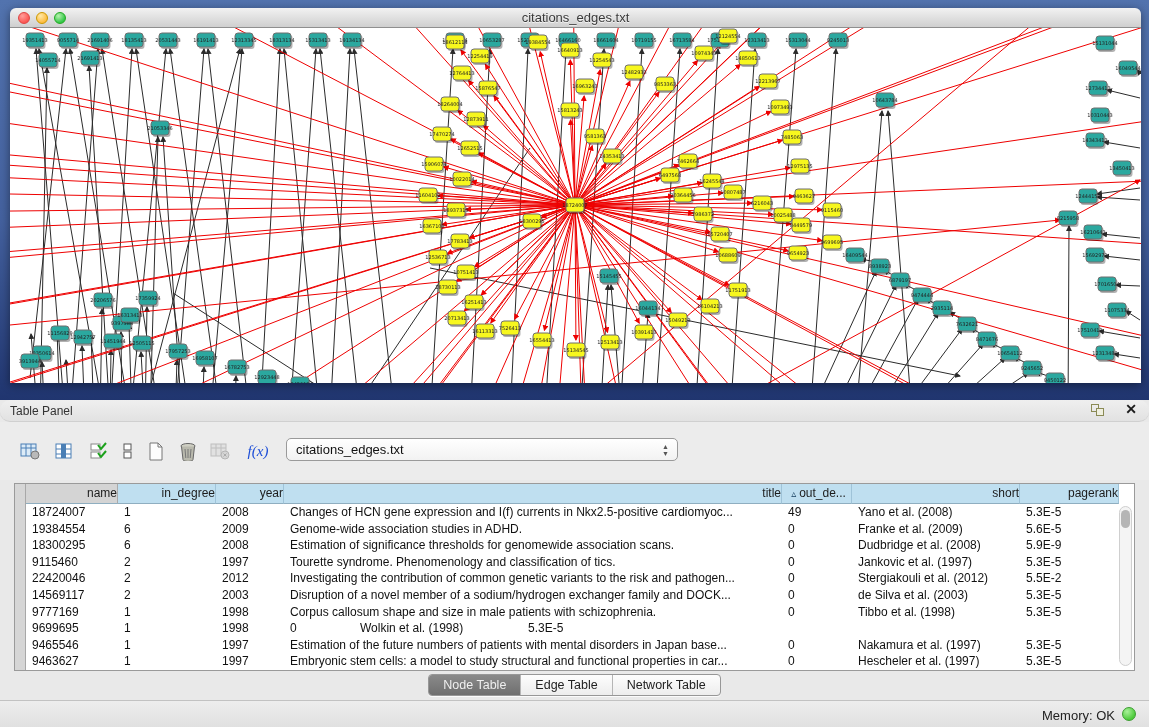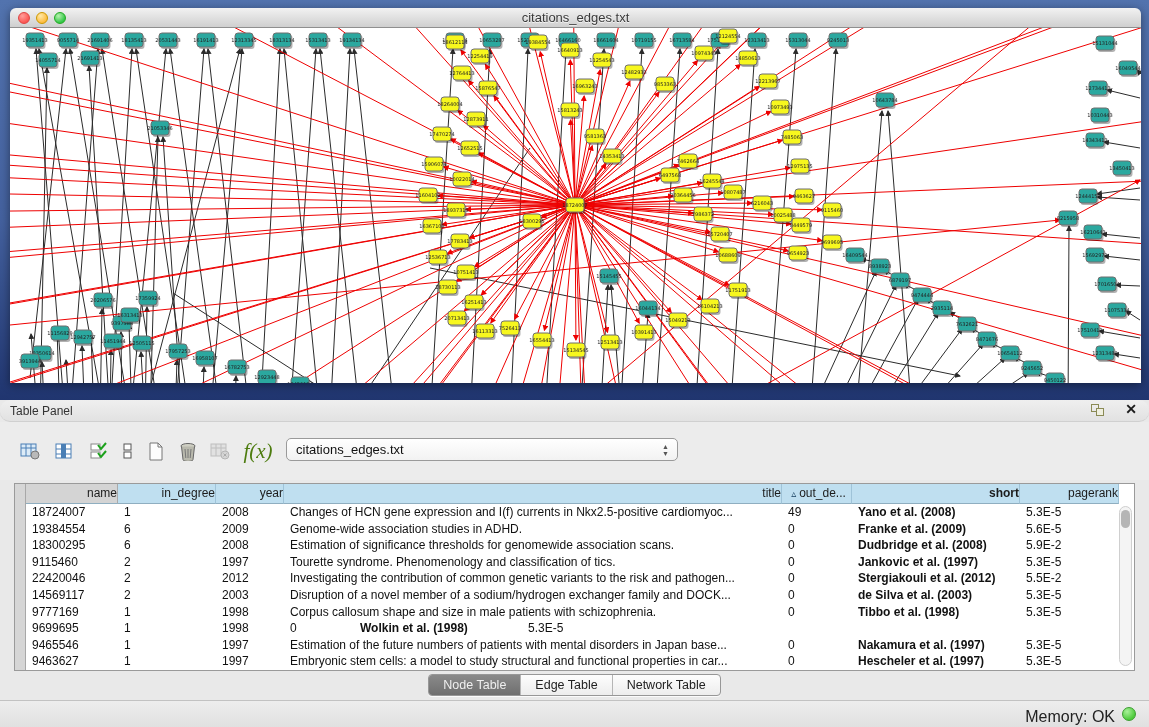--- a/index.html
+++ b/index.html
@@ -32,21 +32,21 @@
   .panel-title { position:absolute; left:10px; top:4px; font-size:12px; color:#333; }
   .float-btn { position:absolute; right:44px; top:4px; width:14px; height:13px; cursor:default; }
   .float-btn .sq1 { position:absolute; left:0; top:0; width:8px; height:8px; border:1px solid #8a8a55; }
   .float-btn .sq2 { position:absolute; left:5px; top:4px; width:8px; height:8px; border:1px solid #8a8a55; background:#efefdf; }
   .close-btn { position:absolute; right:12px; top:1px; font-size:14px; font-weight:bold; color:#1a1a1a; }
 
   .toolbar { position:absolute; left:0; top:22px; width:100%; height:58px;
     background:#ececec; }
   .tb-btn { position:absolute; top:16px; width:28px; height:26px; border:none; background:transparent;
     display:flex; align-items:center; justify-content:center; }
-  .fx { font-family:"Liberation Serif", serif; font-style:italic; font-size:21px; color:#4d7c0f; }
+  .fx { font-family:"Liberation Serif", serif; font-style:italic; font-size:15px; color:#1d4ed8; }
   .combo { position:absolute; left:286px; top:16px; width:392px; height:23px;
     background:linear-gradient(180deg,#ffffff,#f2f2f2); border:1px solid #9a9a9a; border-radius:5px;
     font-size:13px; color:#111; line-height:21px; padding-left:9px; }
   .combo .stepper { position:absolute; right:7px; top:3px; width:9px; height:16px;
     display:flex; flex-direction:column; align-items:center; justify-content:center; color:#555; }
   .combo .stepper div { font-size:7px; line-height:7px; }
 
   .tbl-wrap { position:absolute; left:14px; top:83px; width:1121px; height:188px;
     background:#ffffff; border:1px solid #9a9a9a; }
   .tbl-gutter { position:absolute; left:0; top:0; width:11px; height:100%;
@@ -54,36 +54,36 @@
   .tbl-header { position:absolute; left:11px; top:0; height:20px; display:flex; }
   .th { height:20px; background:#bfdff0; border-right:1px solid #9fc3d8; border-bottom:1px solid #8faec0;
     font-size:12px; color:#1c1c1c; text-align:right; line-height:19px; overflow:hidden; white-space:nowrap; }
   .th.gray { background:#d4d4d4; border-right:1px solid #aaa; }
   .th .sort { color:#123a5a; font-size:10px; margin-right:3px; }
   .th:nth-child(5) { text-align:center; padding-left:4px; }
   .tbl-body { position:absolute; left:11px; top:20px; }
   .tr { display:flex; height:16.6px; }
   .td { font-size:12px; color:#111; line-height:16.6px; white-space:nowrap; overflow:hidden;
     padding-left:6px; }
-  .c0{width:92px;} .c1{width:98px;} .c2{width:68px;} .c3{width:498px;} .c4{width:70px;} .c5{width:168px;font-weight:bold;} .c6{width:99px;}
+  .c0{width:92px;} .c1{width:98px;} .c2{width:68px;} .c3{width:498px;} .c4{width:70px;} .c5{width:168px;} .c6{width:99px;}
   .vscroll { position:absolute; right:2px; top:22px; width:13px; height:160px;
     background:#f4f4f4; border:1px solid #cfcfcf; border-radius:7px; }
   .vthumb { position:absolute; left:1px; top:3px; width:9px; height:18px; background:#b5b5b5; border-radius:5px; }
 
   .tabs { position:absolute; left:0; right:0; top:274px; height:21px; text-align:center; }
   .seg { display:inline-flex; border:1px solid #979797; border-radius:4px; overflow:hidden;
     background:linear-gradient(180deg,#fdfdfd,#ededed); box-shadow:0 1px 0 rgba(255,255,255,.8); }
   .seg button { border:none; background:transparent; font-size:12.5px; color:#222;
     height:20px; padding:0 14px; border-right:1px solid #b5b5b5; font-family:"Liberation Sans",sans-serif; }
   .seg button:last-child { border-right:none; }
   .seg button.sel { background:linear-gradient(180deg,#8a8a8a,#6f6f6f); color:#efefef; }
 
   .statusbar { position:absolute; left:0; bottom:0; width:100%; height:27px;
     background:linear-gradient(180deg,#ededed,#e0e0e0); border-top:1px solid #c2c2c2; }
-  .mem { position:absolute; right:34px; top:7px; font-size:16px; color:#222; }
+  .mem { position:absolute; right:34px; top:7px; font-size:13px; color:#222; }
   .memdot { position:absolute; right:13px; top:6px; width:14px; height:14px; border-radius:50%;
     background:radial-gradient(circle at 35% 30%,#a9f19a,#4ecb3c 70%); border:1px solid #3b9e30; }
 </style>
 </head>
 <body>
 
 <div class="desktop">
   <div class="net-window">
     <div class="titlebar">
       <span class="tl red"></span>
@@ -1015,21 +1015,21 @@
           <div class="td c5">Franke et al. (2009)</div>
           <div class="td c6">5.6E-5</div>
         </div>
         <div class="tr">
           <div class="td c0">18300295</div>
           <div class="td c1">6</div>
           <div class="td c2">2008</div>
           <div class="td c3">Estimation of significance thresholds for genomewide association scans.</div>
           <div class="td c4">0</div>
           <div class="td c5">Dudbridge et al. (2008)</div>
-          <div class="td c6">5.9E-2</div>
+          <div class="td c6">5.9E-9</div>
         </div>
         <div class="tr">
           <div class="td c0">9115460</div>
           <div class="td c1">2</div>
           <div class="td c2">1997</div>
           <div class="td c3">Tourette syndrome. Phenomenology and classification of tics.</div>
           <div class="td c4">0</div>
           <div class="td c5">Jankovic et al. (1997)</div>
           <div class="td c6">5.3E-5</div>
         </div>

